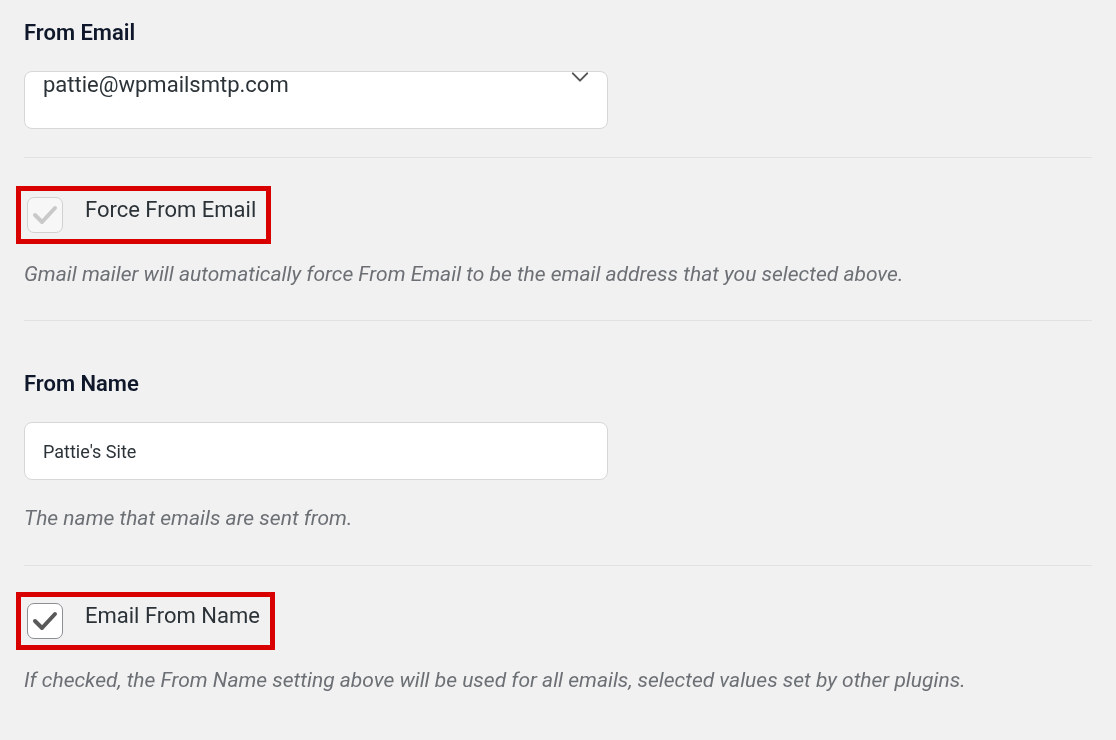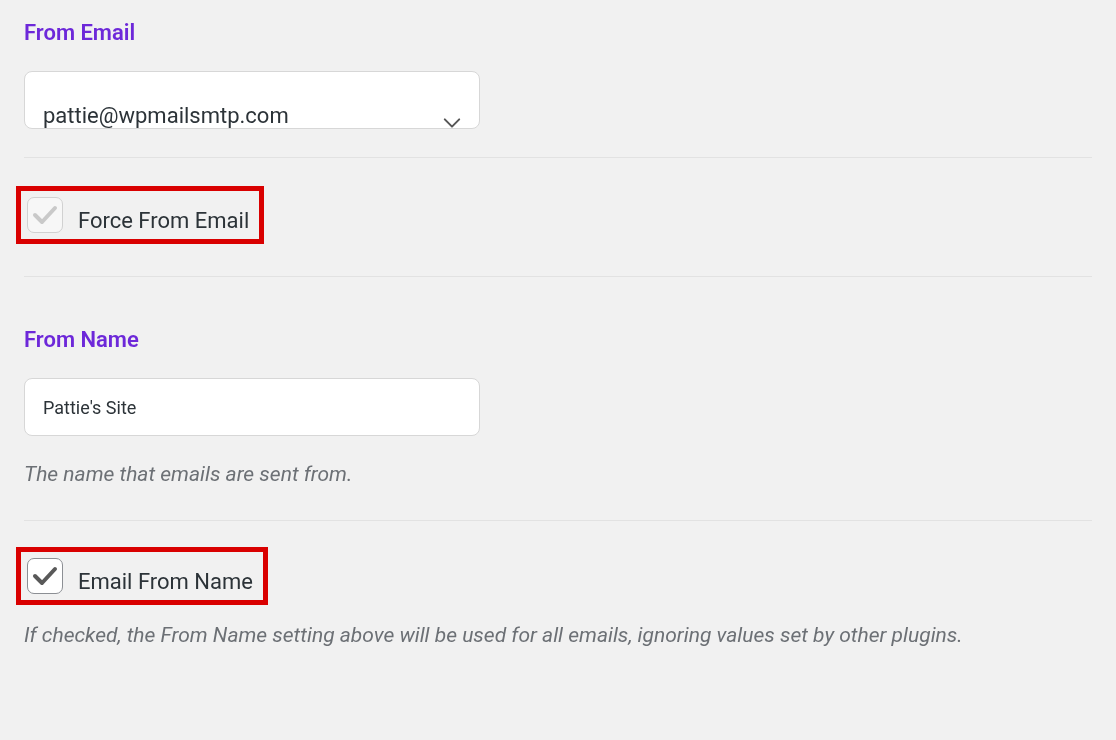--- a/index.html
+++ b/index.html
@@ -9,31 +9,31 @@
       background: #f1f1f1;
       width: 1116px;
       height: 740px;
       padding: 20px 24px;
       color: #2c3338;
     }
     .section { margin-bottom: 0; }
     .label-heading {
       font-size: 22px;
       font-weight: 600;
-      color: #6d28d9;
+      color: #0f172a;
       margin-bottom: 26px;
     }
     .select-wrap, .text-input {
-      width: 456px;
+      width: 584px;
       background: #fff;
       border: 1px solid #d7d7d7;
       border-radius: 8px;
       height: 58px;
       display: flex;
-      align-items: flex-end;
+      align-items: flex-start;
       padding: 0 18px;
       font-size: 22px;
       color: #2c3338;
     }
     .select-wrap {
       justify-content: space-between;
       cursor: pointer;
     }
     .select-value { flex: 1; }
     .chevron {
@@ -47,22 +47,22 @@
       border: none;
       border-top: 1px solid #e0e0e0;
       border-top: 1px solid #e2e2e2;
       margin: 28px 0 48px;
     }
     hr.divider.thin {
       margin: 30px 0 30px;
     }
     .checkbox-row {
       display: inline-flex;
-      align-items: flex-end;
-      gap: 15px;
+      align-items: flex-start;
+      gap: 22px;
       padding: 4px 8px 4px 4px;
     }
     .checkbox-box {
       width: 36px;
       height: 36px;
       border: 1px solid #d1d1d1;
       border-radius: 7px;
       display: flex;
       align-items: center;
       justify-content: center;
@@ -127,20 +127,21 @@
     <div class="checkbox-row">
       <div class="checkbox-box disabled">
         <svg width="26" height="20" viewBox="0 0 26 20">
           <path d="M3 10 L10 17 L23 3" stroke="#c9c9c9" stroke-width="4" fill="none" stroke-linecap="round" stroke-linejoin="round"></path>
         </svg>
       </div>
       <span class="checkbox-label">Force From Email</span>
     </div>
   </div>
 
+  <div class="description">Gmail mailer will automatically force From Email to be the email address that you selected above.</div>
 </div>
 
 <hr class="divider" style="margin-top:32px; margin-bottom:50px;">
 
 <div class="section">
   <div class="label-heading">From Name</div>
 
   <div class="text-input">
     <input class="text-input-el" type="text" value="Pattie's Site" style="">
   </div>
@@ -153,14 +154,14 @@
     <div class="checkbox-row">
       <div class="checkbox-box active">
         <svg width="26" height="20" viewBox="0 0 26 20">
           <path d="M3 10 L10 17 L23 3" stroke="#595959" stroke-width="4" fill="none" stroke-linecap="round" stroke-linejoin="round"></path>
         </svg>
       </div>
       <span class="checkbox-label">Email From Name</span>
     </div>
   </div>
 
-  <div class="description">If checked, the From Name setting above will be used for all emails, ignoring values set by other plugins.</div>
+  <div class="description">If checked, the From Name setting above will be used for all emails, selected values set by other plugins.</div>
 </div>
 
 </body></html>

